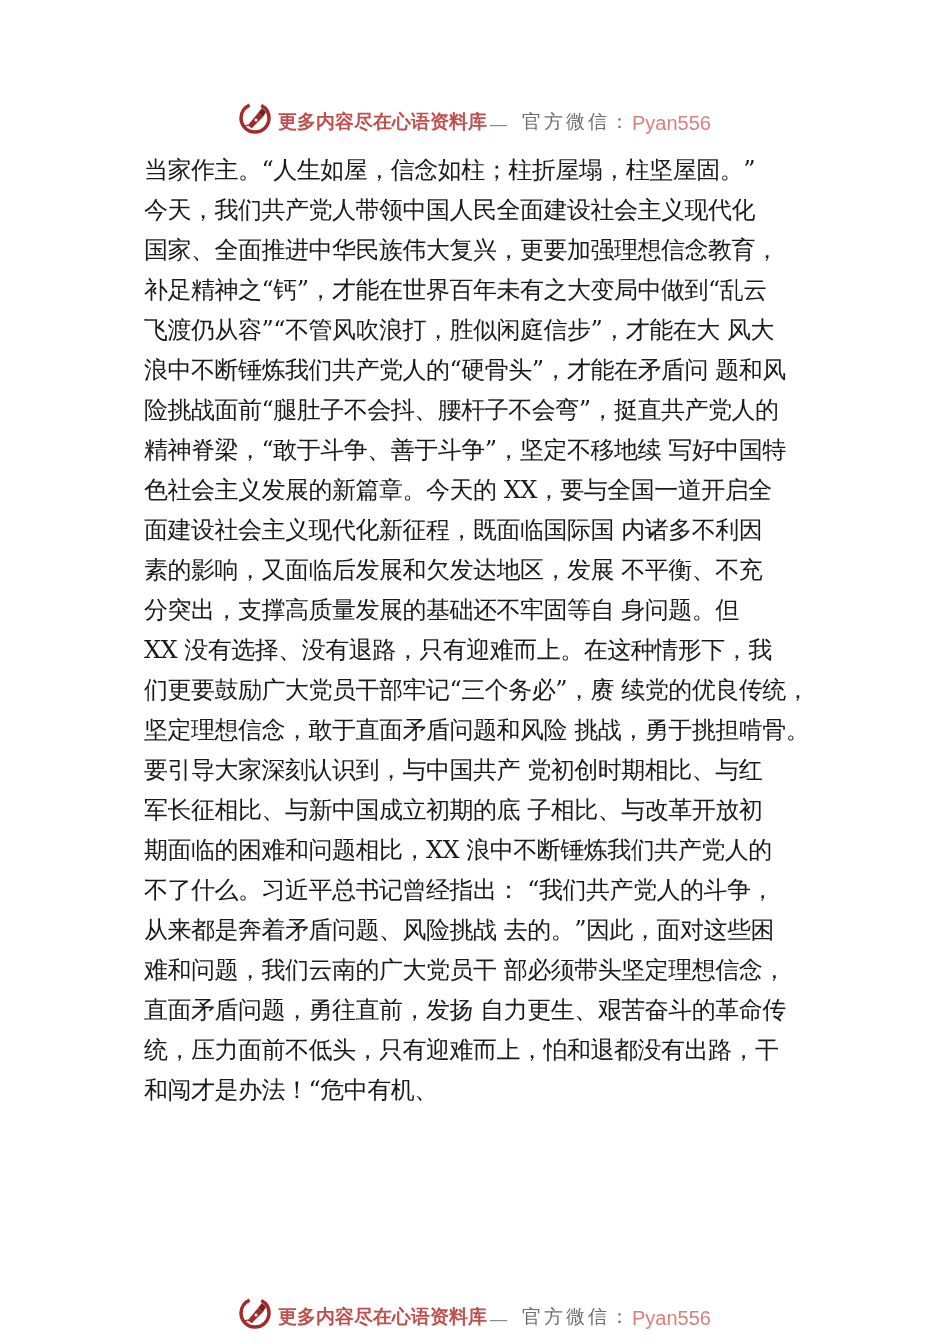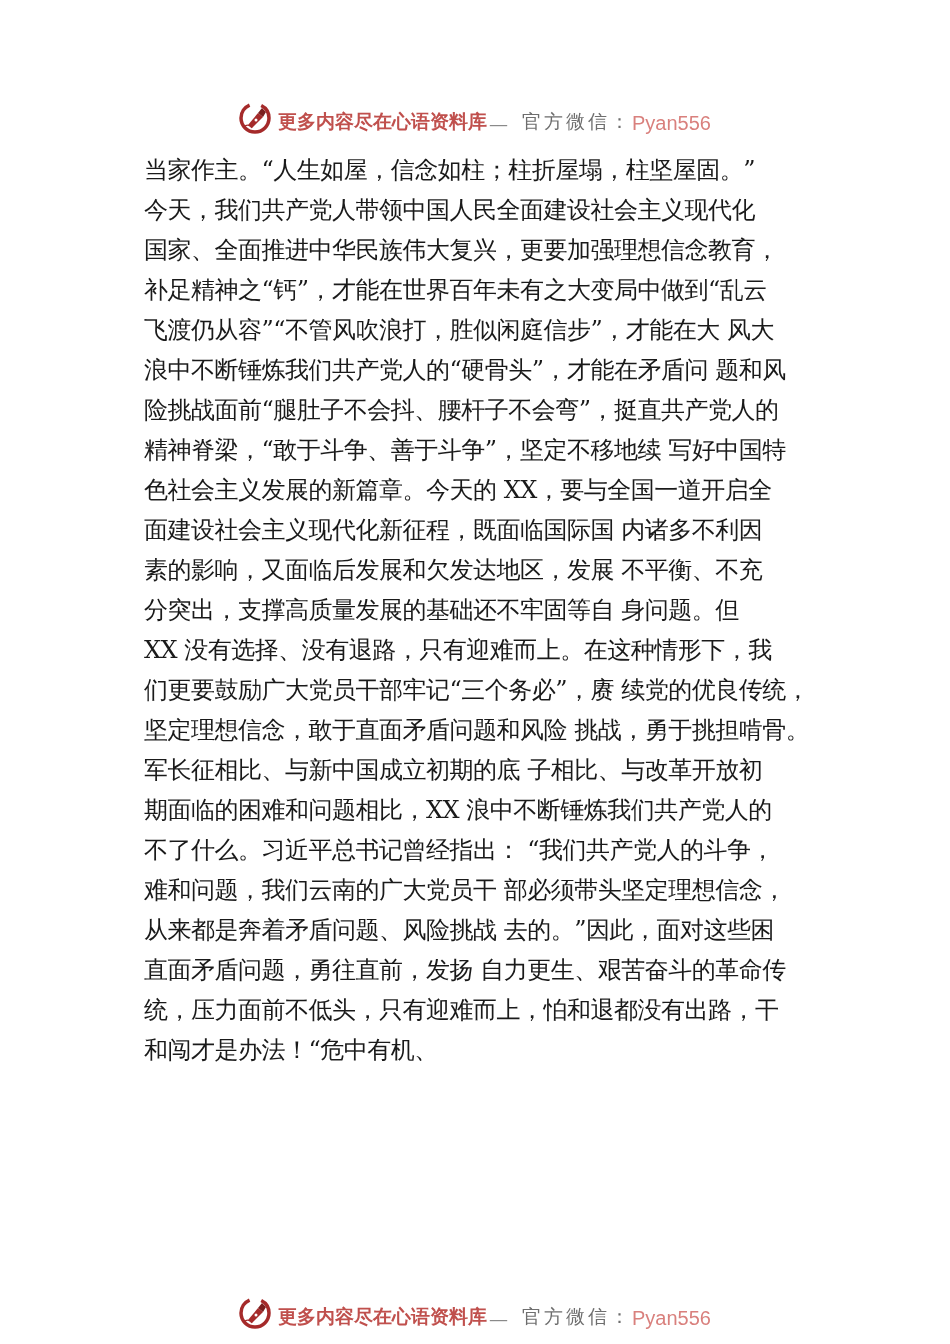--- a/index.html
+++ b/index.html
@@ -98,25 +98,26 @@
   <div class="line">浪中不断锤炼我们共产党人的“硬骨头”，才能在矛盾问 题和风</div>
   <div class="line">险挑战面前“腿肚子不会抖、腰杆子不会弯”，挺直共产党人的</div>
   <div class="line">精神脊梁，“敢于斗争、善于斗争”，坚定不移地续 写好中国特</div>
   <div class="line">色社会主义发展的新篇章。今天的 XX，要与全国一道开启全</div>
   <div class="line">面建设社会主义现代化新征程，既面临国际国 内诸多不利因</div>
   <div class="line">素的影响，又面临后发展和欠发达地区，发展 不平衡、不充</div>
   <div class="line">分突出，支撑高质量发展的基础还不牢固等自 身问题。但</div>
   <div class="line">XX 没有选择、没有退路，只有迎难而上。在这种情形下，我</div>
   <div class="line">们更要鼓励广大党员干部牢记“三个务必”，赓 续党的优良传统，</div>
   <div class="line">坚定理想信念，敢于直面矛盾问题和风险 挑战，勇于挑担啃骨。</div>
+  <div class="line">要引导大家深刻认识到，与中国共产 党初创时期相比、与红</div>
   <div class="line">军长征相比、与新中国成立初期的底 子相比、与改革开放初</div>
   <div class="line">期面临的困难和问题相比，XX 浪中不断锤炼我们共产党人的</div>
   <div class="line">不了什么。习近平总书记曾经指出： “我们共产党人的斗争，</div>
+  <div class="line">从来都是奔着矛盾问题、风险挑战 去的。”因此，面对这些困</div>
   <div class="line">难和问题，我们云南的广大党员干 部必须带头坚定理想信念，</div>
-  <div class="line">从来都是奔着矛盾问题、风险挑战 去的。”因此，面对这些困</div>
   <div class="line">直面矛盾问题，勇往直前，发扬 自力更生、艰苦奋斗的革命传</div>
   <div class="line">统，压力面前不低头，只有迎难而上，怕和退都没有出路，干</div>
   <div class="line">和闯才是办法！“危中有机、</div>
 </div>
 
 <div class="banner bottom">
   <span class="logo">
     <svg width="34" height="34" viewBox="0 0 34 34">
       <circle cx="17" cy="17" r="14" fill="none" stroke="#a52a2a" stroke-width="3.5" stroke-dasharray="60 12"></circle>
       <path d="M10 24 L20 12 L25 16 L14 27 Z" fill="#a52a2a"></path>

